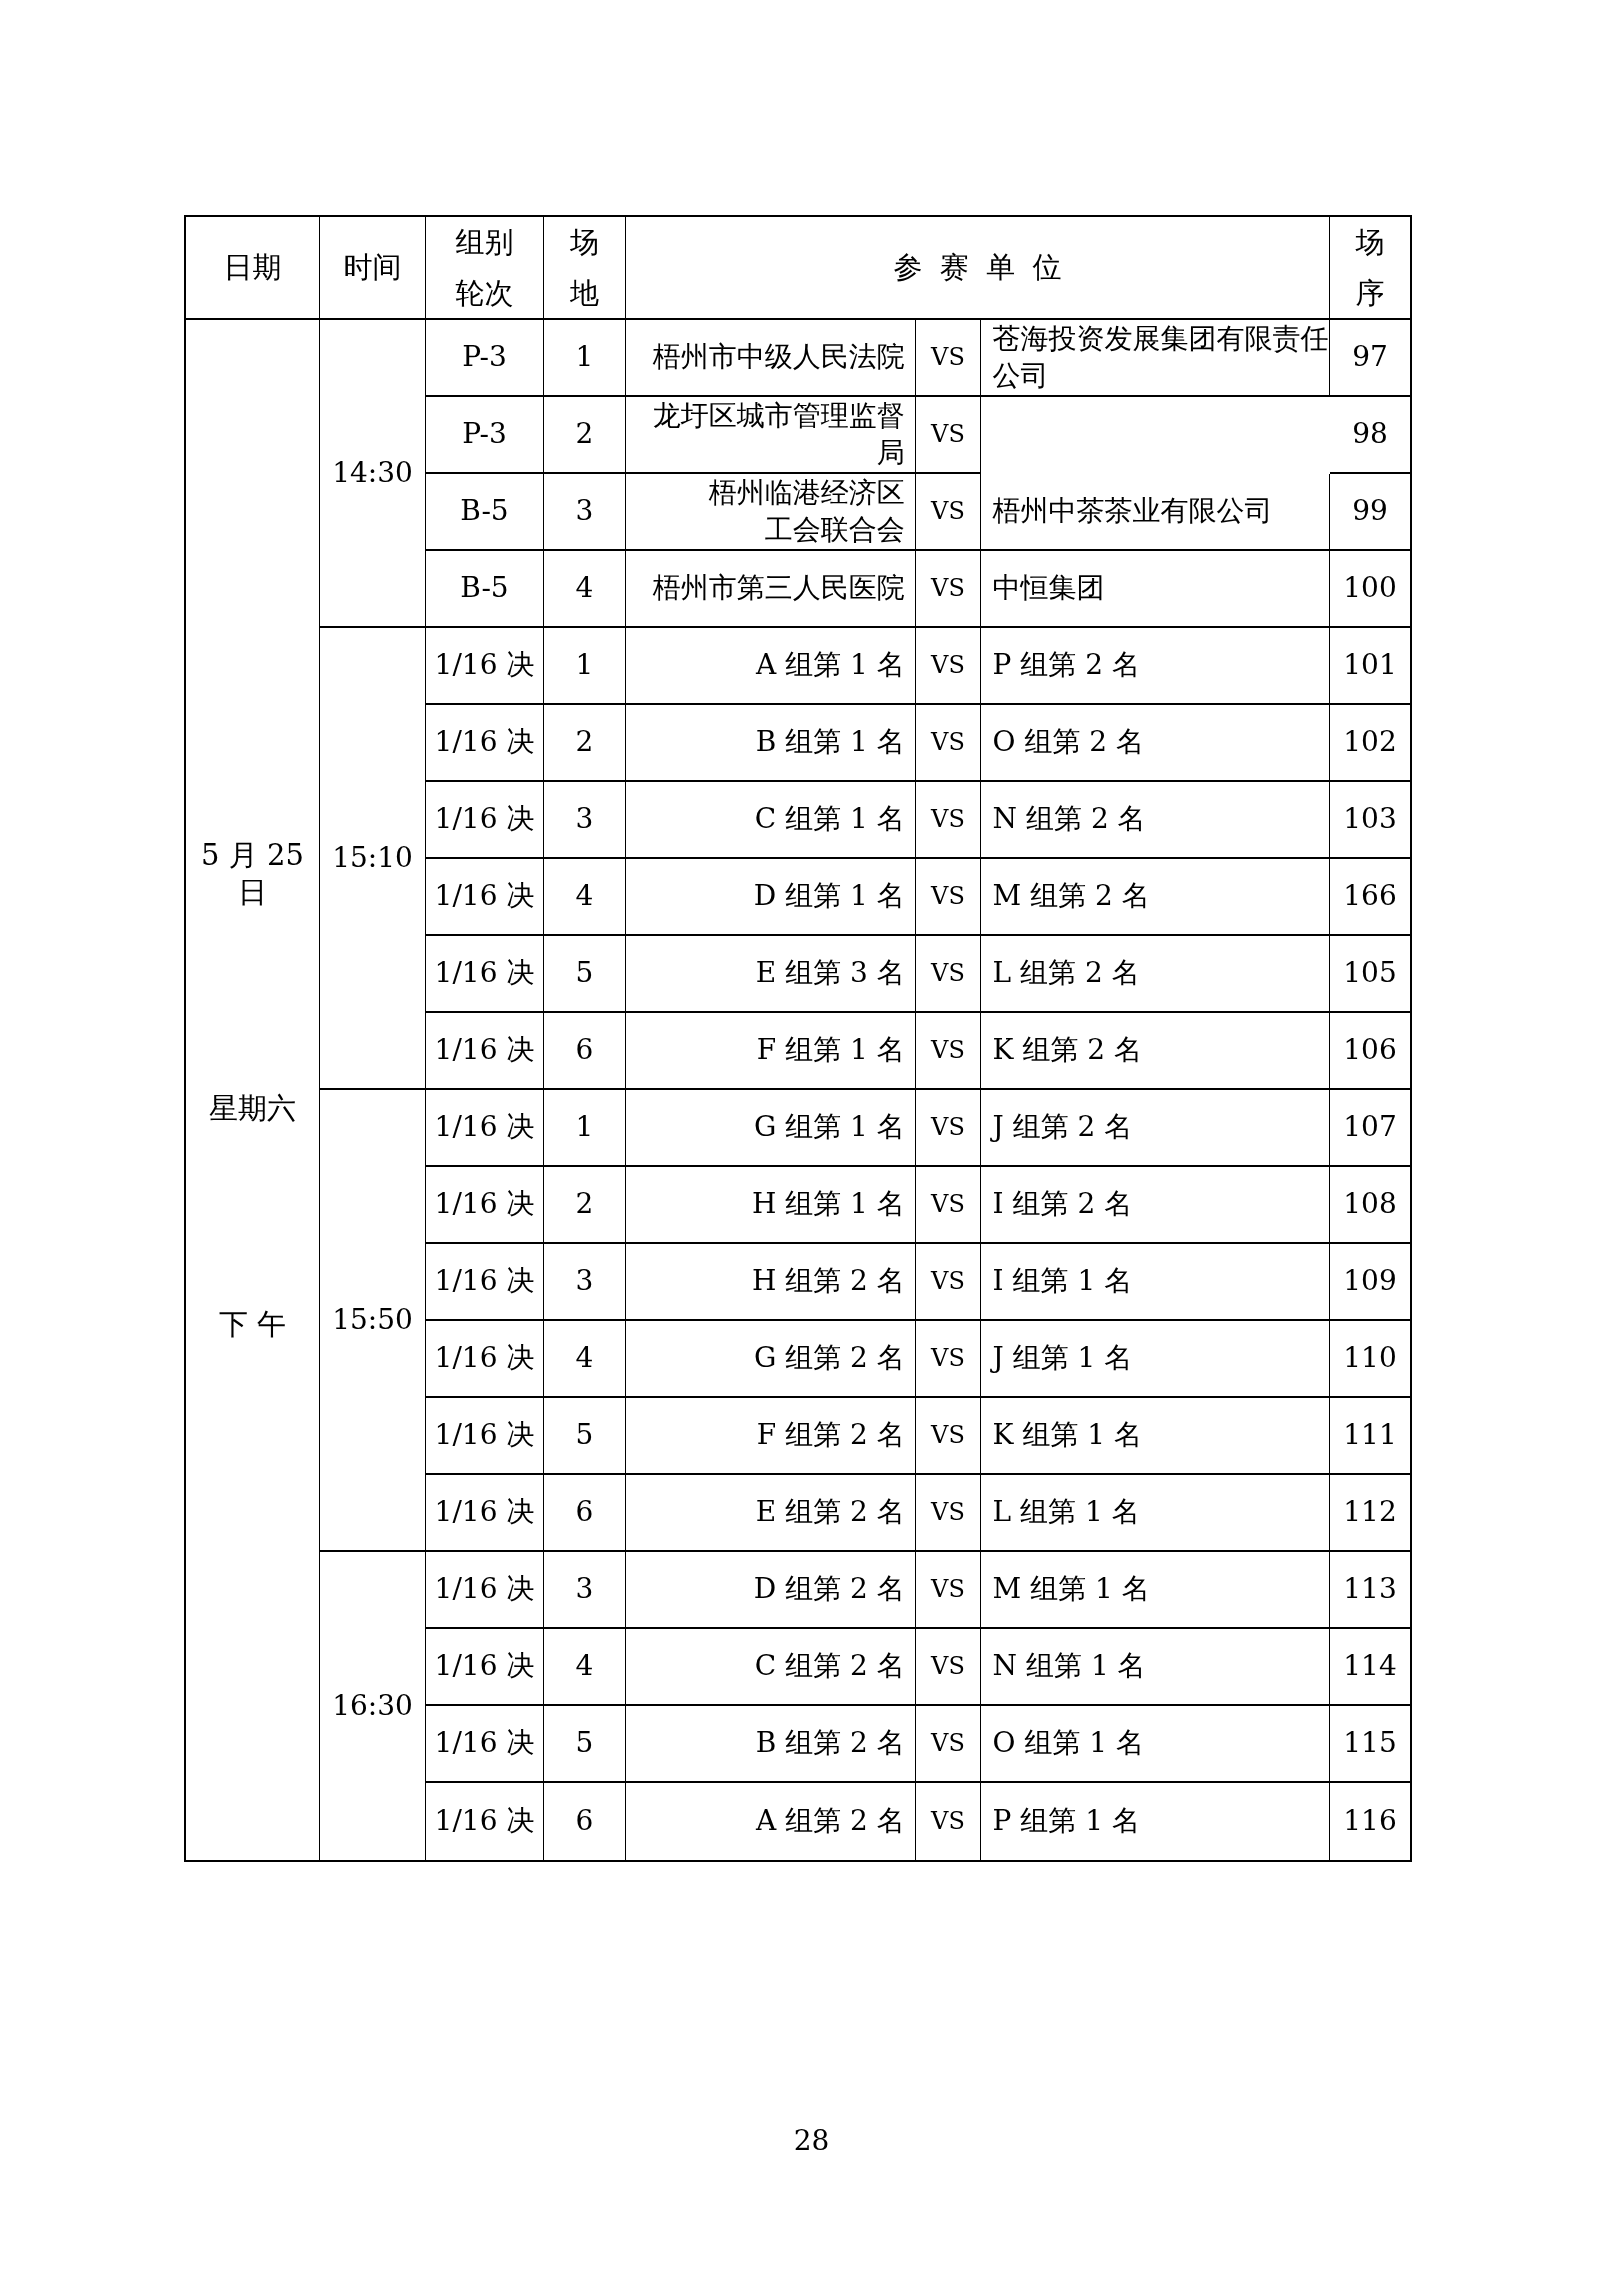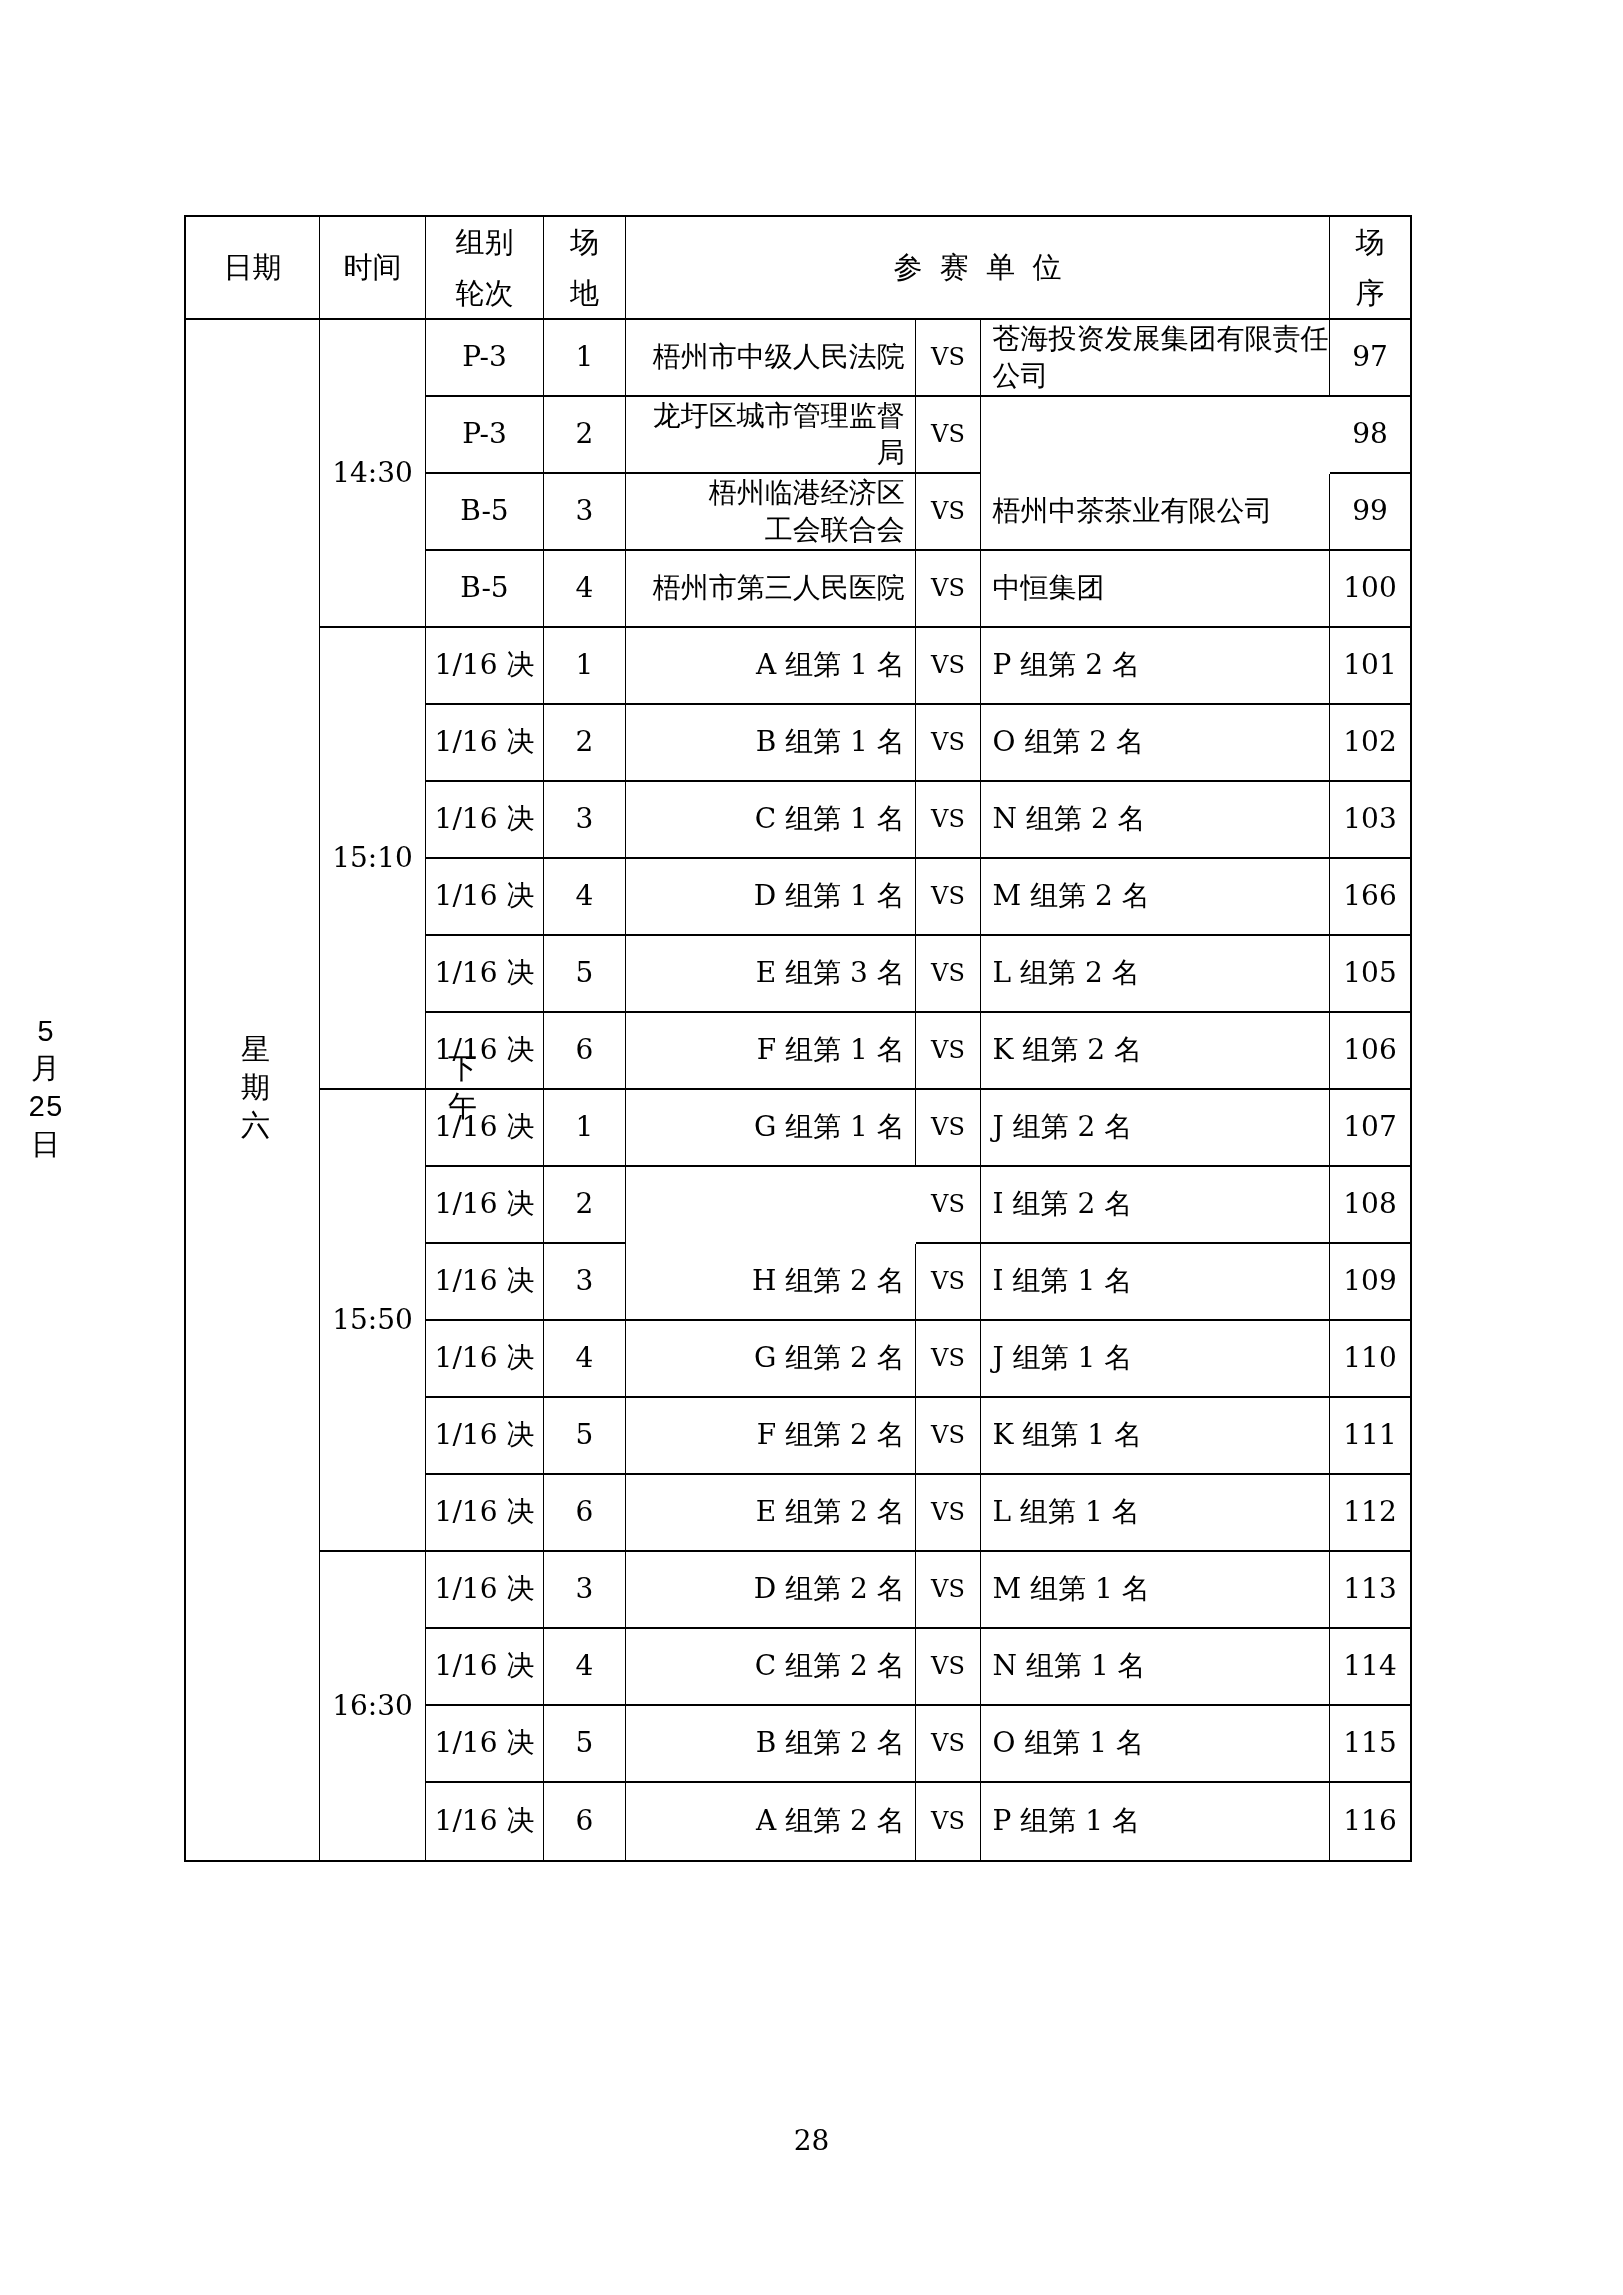--- a/index.html
+++ b/index.html
@@ -27,23 +27,22 @@
     font-size:28px;line-height:1.3;
     text-align:center;
     overflow:visible;
   }
   .hdr{font-size:29px;}
   .two{white-space:pre-line;line-height:1.75;}
   .no-r{border-right:none;}
   .no-b{border-bottom:none;}
   .units-hdr{letter-spacing:17.4px;padding-left:17.4px;}
   .date-cell{
-    flex-direction:row;gap:178px;
+    flex-direction:column;gap:178px;
     font-size:29px;
-    font-family:Liberation Mono, monospace;
   }
   .left-u{
     justify-content:flex-end;text-align:right;
     padding-right:10.2px;white-space:pre-line;
   }
   .right-u{
     justify-content:flex-start;text-align:left;
     padding-left:11.6px;
   }
   .vs-c{font-size:24px;}
@@ -139,20 +138,21 @@
       <div class="cell no-r" style="grid-area: 11 / 8;">106</div>
       <div class="cell" style="grid-area: 12 / 2 / 18;">15:50</div>
       <div class="cell" style="grid-area: 12 / 3;">1/16 决</div>
       <div class="cell" style="grid-area: 12 / 4;">1</div>
       <div class="cell left-u" style="grid-area: 12 / 5;">G 组第 1 名</div>
       <div class="cell vs-c" style="grid-area: 12 / 6;">VS</div>
       <div class="cell right-u" style="grid-area: 12 / 7;">J 组第 2 名</div>
       <div class="cell no-r" style="grid-area: 12 / 8;">107</div>
       <div class="cell" style="grid-area: 13 / 3;">1/16 决</div>
       <div class="cell" style="grid-area: 13 / 4;">2</div>
+      <div class="cell left-u" style="grid-area: 13 / 5;">H 组第 1 名</div>
       <div class="cell vs-c" style="grid-area: 13 / 6;">VS</div>
       <div class="cell right-u" style="grid-area: 13 / 7;">I 组第 2 名</div>
       <div class="cell no-r" style="grid-area: 13 / 8;">108</div>
       <div class="cell" style="grid-area: 14 / 3;">1/16 决</div>
       <div class="cell" style="grid-area: 14 / 4;">3</div>
       <div class="cell left-u" style="grid-area: 14 / 5;">H 组第 2 名</div>
       <div class="cell vs-c" style="grid-area: 14 / 6;">VS</div>
       <div class="cell right-u" style="grid-area: 14 / 7;">I 组第 1 名</div>
       <div class="cell no-r" style="grid-area: 14 / 8;">109</div>
       <div class="cell" style="grid-area: 15 / 3;">1/16 决</div>

